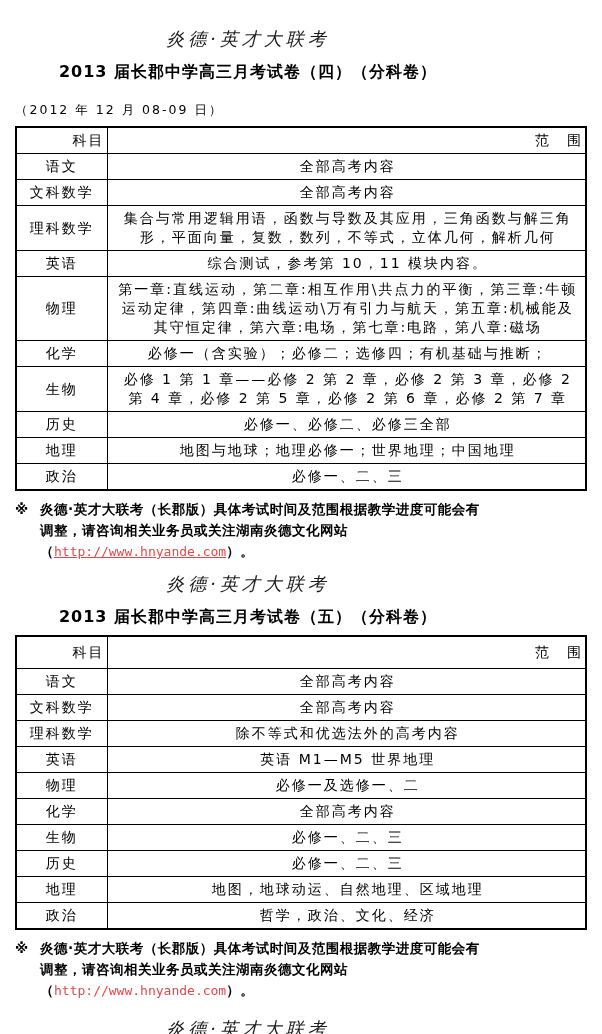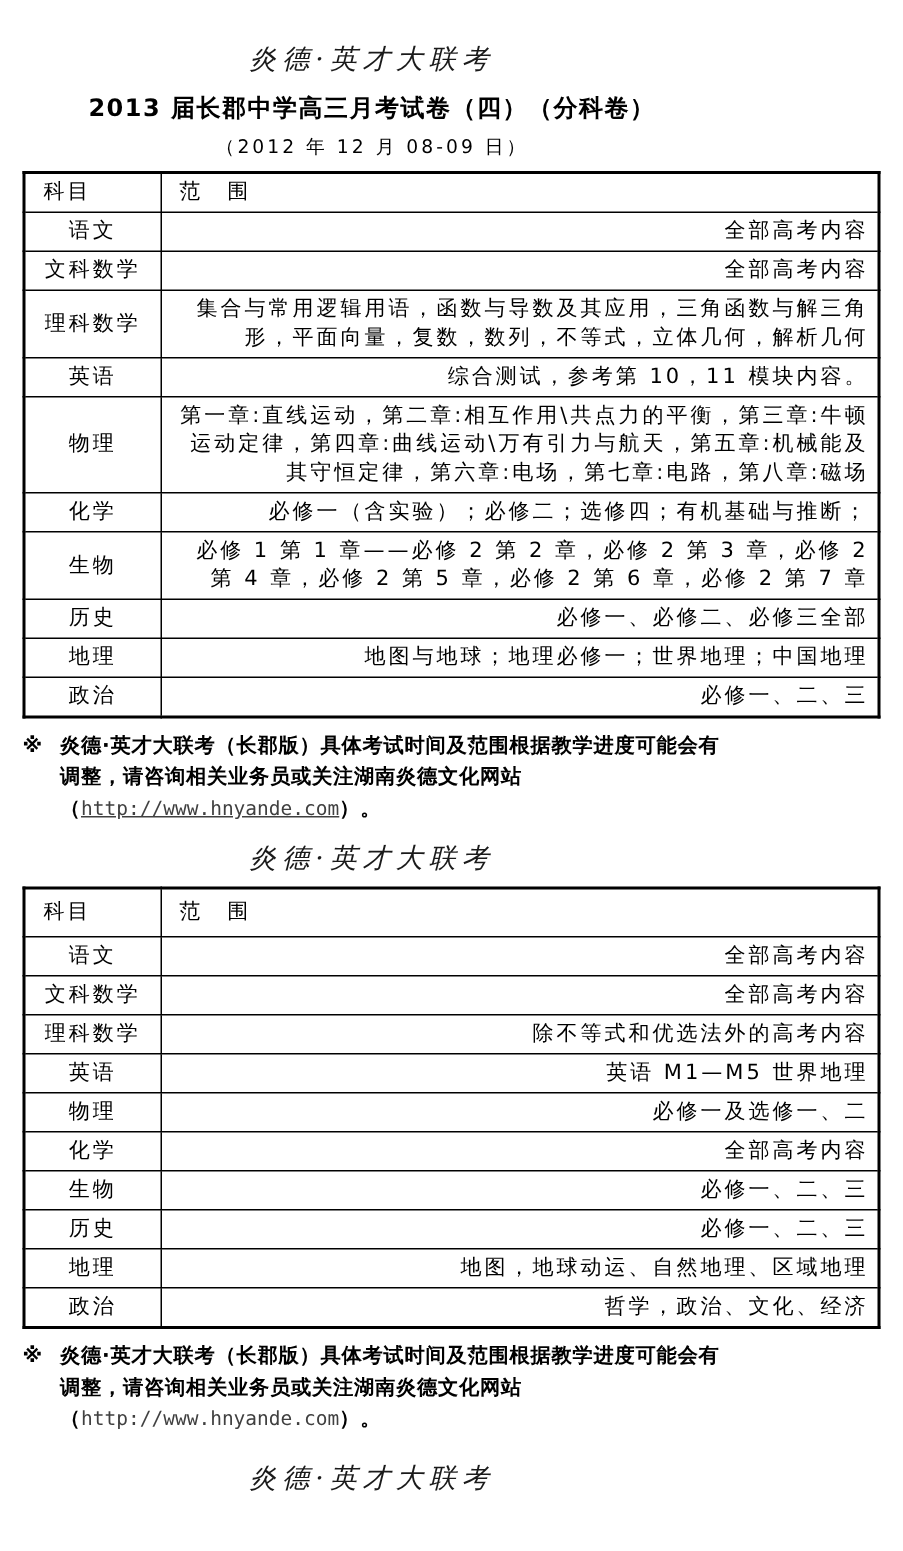--- a/index.html
+++ b/index.html
@@ -26,65 +26,64 @@
   .brand-bottom { margin-top: 16px; }
 
   .doc-title {
     text-align: center;
     font-size: 16px;
     font-weight: bold;
     letter-spacing: 1px;
     margin-top: 11px;
   }
   .doc-date {
-    text-align: center;
     font-size: 12.5px;
     letter-spacing: 2px;
-    margin-top: 7px;
+    margin-top: 19px;
   }
 
   table.scope-table {
     width: 572px;
     margin: 7px auto 0 auto;
     border-collapse: collapse;
     border: 2px solid #000;
     table-layout: fixed;
   }
   table.scope-table th, table.scope-table td {
     border: 1px solid #000;
     font-weight: normal;
     font-size: 14px;
     letter-spacing: 2px;
     line-height: 19px;
     vertical-align: middle;
   }
   table.scope-table col.c-subject { width: 91px; }
-  table.scope-table th { text-align: left; padding: 3px 12px; }
+  table.scope-table th { text-align: right; padding: 3px 2px; }
   table.scope-table td.subject { text-align: center; padding: 3px 12px; }
-  table.scope-table td.scope { text-align: right; padding: 3px 6px 3px 9px; }
+  table.scope-table td.scope { text-align: center; padding: 3px 6px 3px 9px; }
   table.t1 td { padding-top: 3px; padding-bottom: 3px; }
   table.t2 th, table.t2 td { padding-top: 6px; padding-bottom: 6px; }
 
   .note {
     display: flex;
     align-items: flex-start;
     margin-top: 8px;
     font-size: 13.5px;
     font-weight: bold;
     line-height: 21px;
     letter-spacing: 0.5px;
   }
   .note .marker { flex: 0 0 20px; margin-right: 5px; }
   .note .note-text { flex: 1; }
   .note .url {
     font-family: "DejaVu Sans Mono", monospace;
     font-weight: normal;
     font-size: 13px;
     letter-spacing: 0;
-    color: #404040;
+    color: #ef4444;
     text-decoration: none;
     margin-top: 28px;
   }
   .note .url.underlined { text-decoration: underline; }
 
   .section-2 .brand-mid { margin-top: 10px; }
 </style>
 </head>
 <body>
 
@@ -149,20 +148,21 @@
       </table>
 
     <div class="note">
       <span class="marker">※</span>
       <span class="note-text"><span>炎德·英才大联考（长郡版）具体考试时间及范围根据教学进度可能会有调整，请咨询相关业务员或关注湖南炎德文化网站（</span><a class="url underlined">http://www.hnyande.com</a><span>）。</span></span>
     </div>
   </div>
 
   <div class="section section-2">
     <div class="brand brand-mid">炎德·英才大联考</div>
+    <div class="doc-title">2013 届长郡中学高三月考试卷（五）（分科卷）</div>
 
     <table class="scope-table t2">
       <colgroup>
           <col class="c-subject">
           <col>
         </colgroup>
       <tbody>
           <tr>
         <th>科目</th>
         <th>范　围</th>

